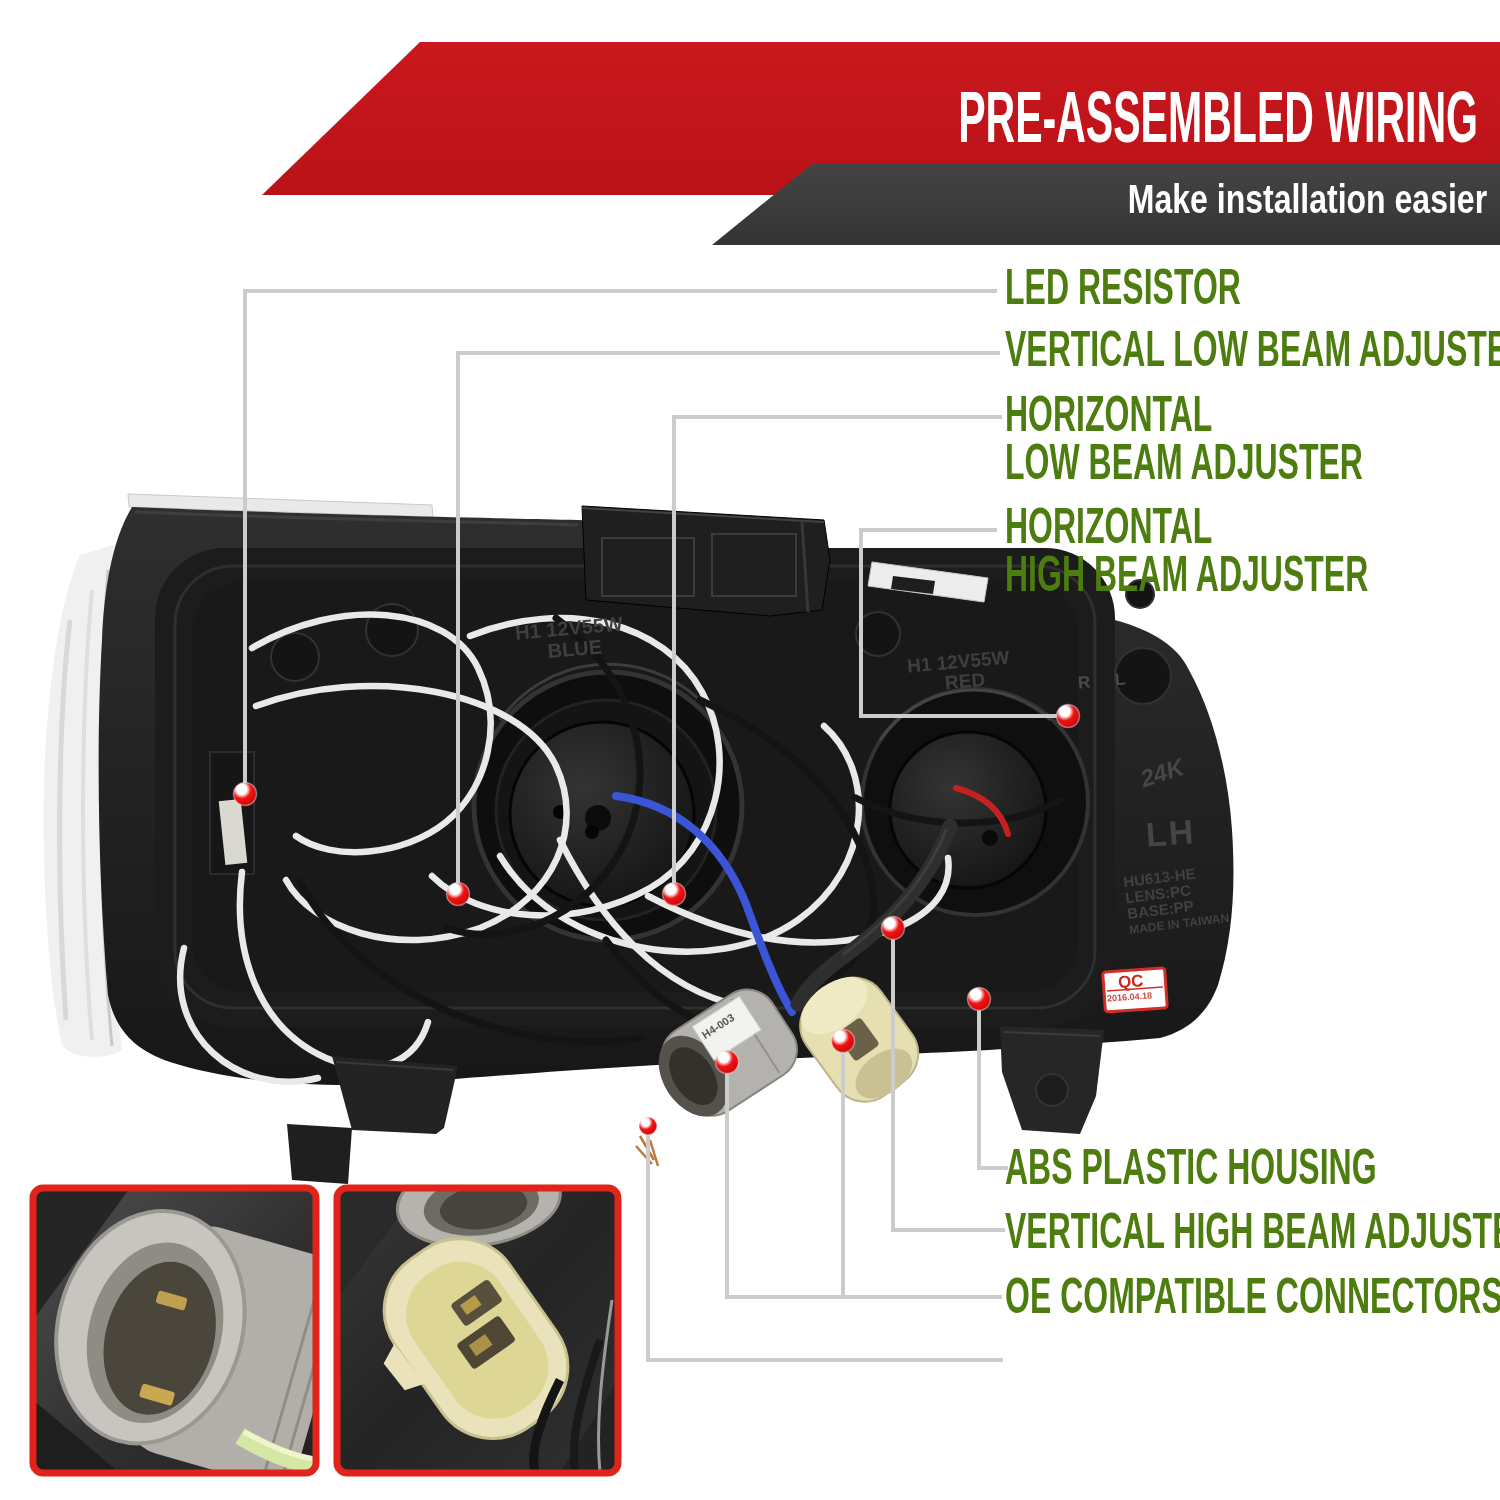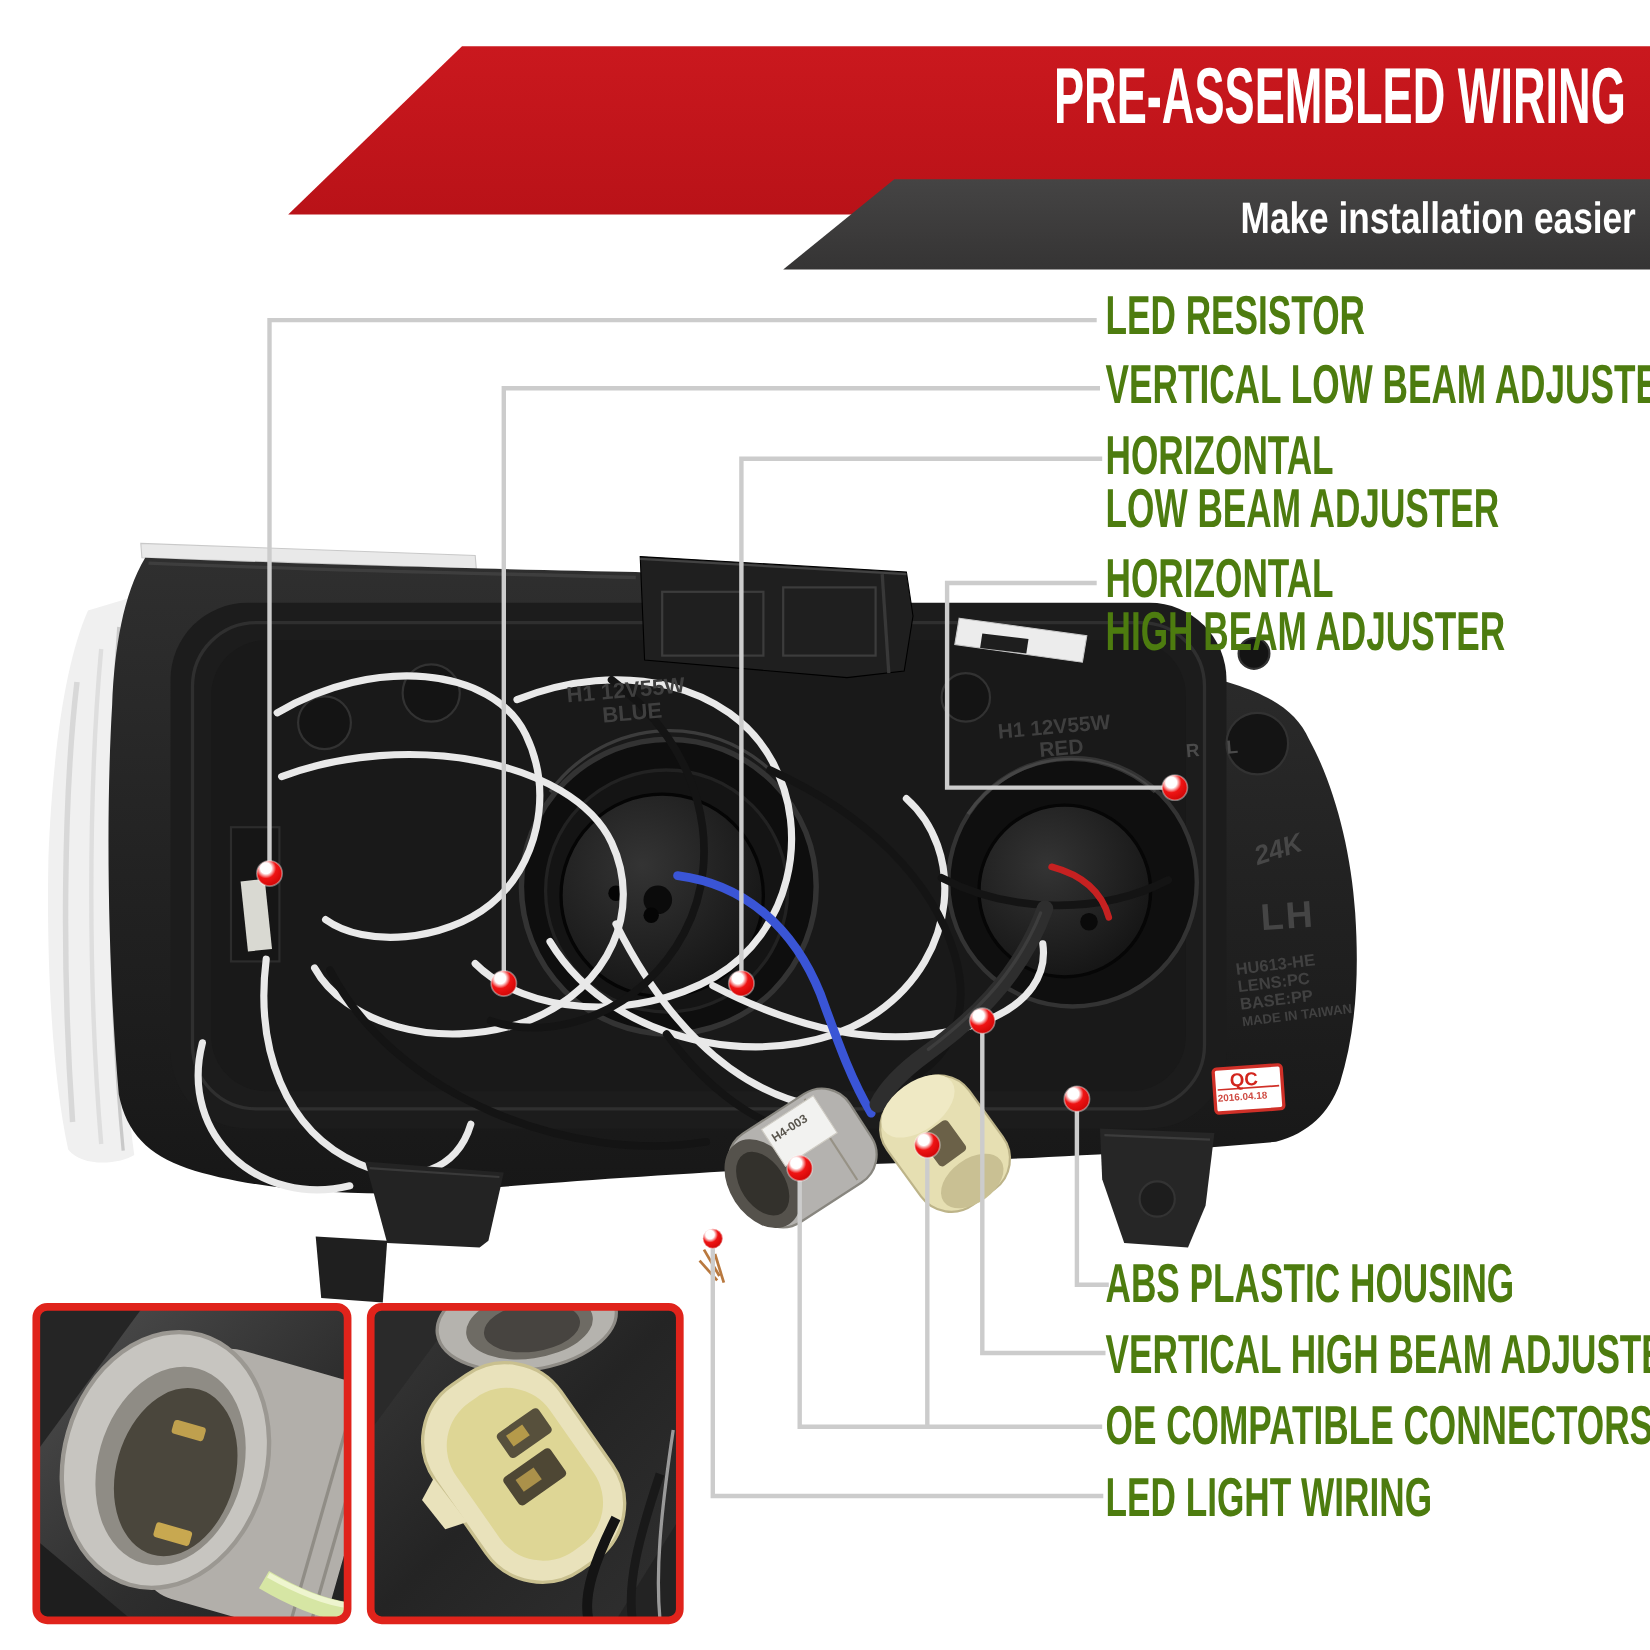--- a/index.html
+++ b/index.html
@@ -1,21 +1,21 @@
 <!DOCTYPE html>
 <html><head>
 <meta charset="utf-8">
 <style>
   html,body{margin:0;padding:0;background:#fff;}
   #canvas{position:relative;width:1500px;height:1500px;background:#fff;overflow:hidden;
           font-family:"Liberation Sans","DejaVu Sans",sans-serif;}
   #art{position:absolute;left:0;top:0;}
   .txt{position:absolute;white-space:nowrap;line-height:1;}
   .cond{display:inline-block;transform-origin:left top;}
-  .banner-title{top:52px;right:22px;font-size:72px;font-weight:bold;color:#fff;text-align:right;}
+  .banner-title{top:81px;right:22px;font-size:72px;font-weight:bold;color:#fff;text-align:right;}
   .banner-title .cond{transform:scaleX(0.57);transform-origin:right top;}
   .banner-sub{top:179px;right:13px;font-size:40px;font-weight:bold;color:#fff;text-align:center;}
   .banner-sub .cond{transform:scaleX(0.80);transform-origin:right top;}
   .callout-label{left:1005px;font-size:50px;font-weight:bold;color:#4d7c0f;line-height:0.95;}
   .callout-label .cond{transform:scaleX(0.64);}
   .emboss{position:absolute;font-weight:bold;color:#3f3f3f;white-space:nowrap;line-height:1.05;}
   .qc-big{position:absolute;font-weight:bold;color:#d2251d;}
   .qc-date{position:absolute;font-weight:bold;color:#cf4a42;}
   .sticker-txt{position:absolute;font-weight:bold;color:#5a564e;}
 </style>
@@ -295,22 +295,20 @@
     <span class="cond">LOW BEAM ADJUSTER</span></div>
   <div class="txt callout-label" style="top:503px;">
     <span class="cond">HORIZONTAL</span><br>
     <span class="cond">HIGH BEAM ADJUSTER</span></div>
   <div class="txt callout-label" style="top:1144px;">
     <span class="cond">ABS PLASTIC HOUSING</span></div>
   <div class="txt callout-label" style="top:1208px;">
     <span class="cond">VERTICAL HIGH BEAM ADJUSTER</span></div>
   <div class="txt callout-label" style="top:1273px;">
     <span class="cond">OE COMPATIBLE CONNECTORS</span></div>
-  <div class="txt callout-label" style="top:1338px;">
-    <span class="cond">LED LIGHT WIRING</span></div>
 
   <div class="emboss" style="left:516px;top:618px;font-size:20px;transform:rotate(-5deg);text-align:center;">
     <span>H1 12V55W</span><br>
     <span style="display:inline-block;margin-left:8px;">BLUE</span>
   </div>
   <div class="emboss" style="left:908px;top:652px;font-size:19px;transform:rotate(-5deg);text-align:center;">
     <span>H1 12V55W</span><br>
     <span style="display:inline-block;margin-left:10px;">RED</span>
   </div>
   <div class="emboss" style="left:1078px;top:672px;font-size:17px;letter-spacing:10px;transform:rotate(-5deg);color:#4a4a4a;">R L</div>

